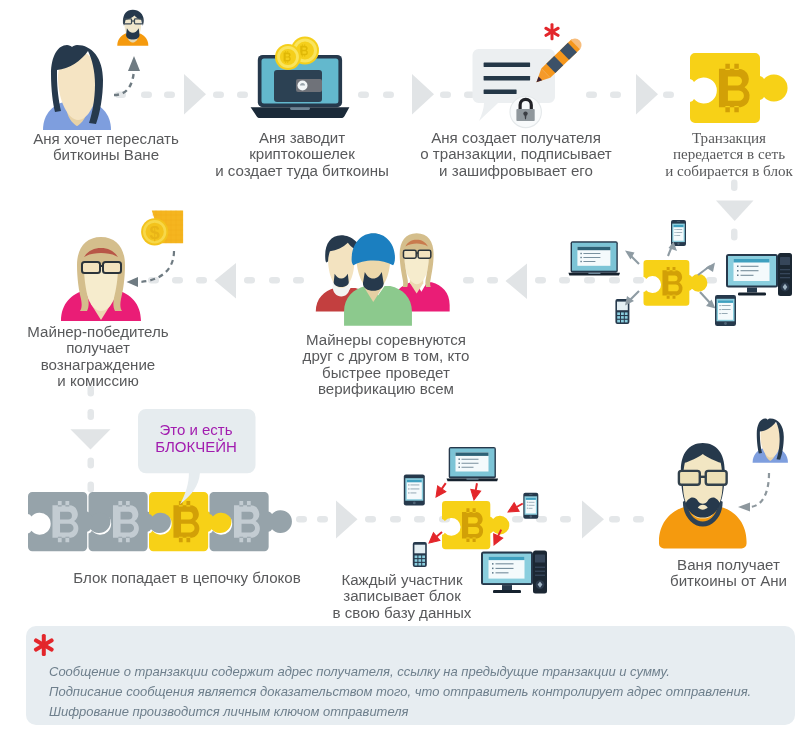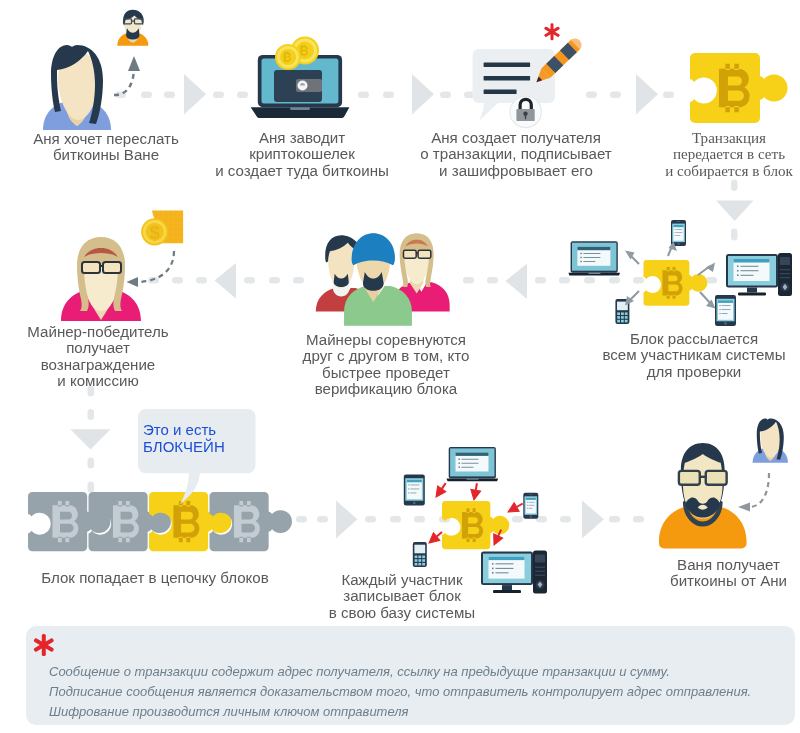--- a/index.html
+++ b/index.html
@@ -2,21 +2,21 @@
 <html><head>
 <meta charset="utf-8">
 <style>
   html,body{margin:0;padding:0;}
   body{width:800px;height:733px;background:#ffffff;font-family:"Liberation Sans",sans-serif;overflow:hidden;position:relative;}
   .stage{position:absolute;left:0;top:0;width:800px;height:733px;margin-left:16px;}
   .abs{position:absolute;}
   .cap{position:absolute;text-align:center;color:#58595b;font-size:15.1px;line-height:16.4px;white-space:pre-line;}
   .fn-box{position:absolute;border-radius:10px;background:#e7edf1;}
   .fn-text{position:absolute;color:#6e7f8c;font-size:13px;line-height:20px;white-space:pre-line;font-style:italic;}
-  .bubble-txt{position:absolute;color:#1d4ed8;font-size:15px;line-height:16.5px;white-space:pre-line;}
+  .bubble-txt{position:absolute;color:#a21caf;font-size:15px;line-height:16.5px;white-space:pre-line;text-align:center;}
   svg{display:block;overflow:visible;}
 </style>
 </head>
 <body>
 
 <div class="stage">
 
   <svg width="0" height="0" style="position:absolute" aria-hidden="true">
       <defs>
     <g id="btcglyph">
@@ -294,23 +294,20 @@
         <path d="M144 77 L155 89"></path>
     </g>
     <g fill="#8e9ba3">
       <polygon points="69,35.5 78.5,37.5 74.5,44.5"></polygon>
       <polygon points="117.5,26.5 121,36 112.5,33"></polygon>
       <polygon points="159,47.5 157,57 150,52.5"></polygon>
       <polygon points="69,90.5 71,81 78,86"></polygon>
       <polygon points="159.5,93.5 150,91 155.5,84.5"></polygon>
     </g>
   </svg>
-  <div class="cap" style="left:573px;top:331px;width:210px;">Блок рассылается
-всем участникам системы
-для проверки</div>
 
   <svg class="abs" style="left:296px;top:231px;" width="132" height="95" viewBox="0 0 140 100">
     <g>
       <path d="M4 85 c0 -14 9 -22 20 -25 l5 0 l6 8 l6 -8 l5 0 c11 3 20 11 20 25 z" fill="#c33f3f"></path>
       <path d="M22 47 l0 12 c0 6 4 10 9 10 c5 0 9 -4 9 -10 l0 -12 z" fill="#f3f4f1"></path>
       <path d="M17 29 c0 -13 6 -21 14 -21 c8 0 14 8 14 22 c0 17 -6 30 -14 30 c-8 0 -14 -14 -14 -31z" fill="#f3e3c0"></path>
       <path d="M31 4 c-11 0 -17 9 -17 21 c0 3 0 6 1 8 l2 -1 c0 -4 1 -8 2 -11 c7 -1 14 -4 19 -9 c3 4 7 7 11 9 c1 3 1 7 2 11 l1 1 c1 -3 1 -5 1 -8 c0 -12 -11 -21 -22 -21 z" fill="#26394c"></path>
       <path d="M24 45 c2 3 4 5 7 5 c3 0 5 -2 7 -5 l1 9 c0 3 -4 5 -8 5 c-4 0 -8 -2 -8 -5 z" fill="#26394c"></path>
     </g>
     <g>
@@ -327,21 +324,21 @@
       <path d="M34 100 l0 -15 c0 -15 10 -24 23 -27 l6 0 l7 10 l7 -10 l6 0 c13 3 23 12 23 27 l0 15 z" fill="#8cc98d"></path>
       <path d="M55 45 l0 14 l10 16 l10 -16 l0 -14 z" fill="#e6cfa3"></path>
       <path d="M47 26 c0 -15 8 -24 18 -24 c10 0 18 9 18 26 c0 20 -8 35 -18 35 c-10 0 -18 -17 -18 -37z" fill="#ecd8ab"></path>
       <path d="M42 30 c0 -17 10 -28 23 -28 c13 0 23 11 23 26 c0 4 -1 7 -2 8 c-6 -3 -13 -5 -21 -5 c-8 0 -16 2 -21 5 c-1 -1 -2 -3 -2 -6 z" fill="#1b7fc0"></path>
       <path d="M56 43 c2 4 5 7 9 7 c4 0 7 -3 9 -7 l2 12 c0 5 -5 8 -11 8 c-6 0 -11 -3 -11 -8 z" fill="#26394c"></path>
     </g>
   </svg>
   <div class="cap" style="left:275px;top:332px;width:190px;">Майнеры соревнуются
 друг с другом в том, кто
 быстрее проведет
-верификацию блока</div>
+верификацию всем</div>
 
   <svg class="abs" style="left:34px;top:204px;" width="145" height="120" viewBox="0 0 145 120">
     <g transform="translate(11,31)">
       <path d="M0 86 c0 -18 11 -27 24 -31 l7 0 l9 16 l9 -16 l7 0 c13 4 24 13 24 31 z" fill="#ea1d76"></path>
       <path d="M30 56 l0 13 l10 16 l10 -16 l0 -13 z" fill="#ecd9b1"></path>
       <path d="M22 36 c0 -16 8 -26 18 -26 c10 0 18 10 18 28 c0 21 -8 38 -18 38 c-10 0 -18 -19 -18 -40z" fill="#f6eccd"></path>
       <path d="M40 2 c-16 0 -24 12 -24 28 c0 14 2 26 4 34 c1 5 1 9 -1 12 l7 0 c2 -4 2 -8 1 -13 c-2 -8 -4 -19 -4 -31 l34 0 c0 12 -2 23 -4 31 c-1 5 -1 9 1 13 l7 0 c-2 -3 -2 -7 -1 -12 c2 -8 4 -20 4 -34 c0 -16 -8 -28 -24 -28 z" fill="#d4be8c"></path>
       <path d="M23 22 c4 -6 10 -9 17 -9 c7 0 13 3 17 9 c-5 -3 -11 -4 -17 -4 c-6 0 -12 1 -17 4 z" fill="#b85647"></path>
       <rect x="21" y="27" width="18" height="11" rx="2.5" fill="#f3e3be" stroke="#2b343a" stroke-width="2"></rect>
       <rect x="42" y="27" width="18" height="11" rx="2.5" fill="#f3e3be" stroke="#2b343a" stroke-width="2"></rect>
@@ -388,21 +385,21 @@
     </g>
     <g transform="translate(121,0) scale(0.845)">
       <use href="#puzzlepath" fill="#f7d117"></use>
       <use href="#btcglyph" fill="#d2a007" transform="translate(20,3) scale(0.64)"></use>
     </g>
     <g transform="translate(181.5,0) scale(0.845)">
       <use href="#puzzlepath" fill="#96a3aa"></use>
       <use href="#btcglyph" fill="#c3ccd2" transform="translate(20,3) scale(0.64)"></use>
     </g>
   </svg>
-  <div class="cap" style="left:6px;top:570px;width:266px;text-align:center;">Блок попадает в цепочку блоков</div>
+  <div class="cap" style="left:38px;top:570px;width:266px;text-align:center;">Блок попадает в цепочку блоков</div>
 
   <svg class="abs" style="left:120px;top:406px;" width="124" height="102" viewBox="0 0 124 102">
     <path d="M2 11 a8 8 0 0 1 8 -8 h101.5 a8 8 0 0 1 8 8 v48.3 a8 8 0 0 1 -8 8 h-47.6
              c-1 12 -8 22 -20 31 c6 -11 9 -21 9 -31 h-42.9 a8 8 0 0 1 -8 -8 z" fill="#e6ecef"></path>
   </svg>
   <div class="bubble-txt" style="left:127px;top:422px;width:106px;">Это и есть
 БЛОКЧЕЙН</div>
 
   <svg class="abs" style="left:380px;top:443px;" width="165" height="135" viewBox="0 0 165 135">
     <g transform="translate(46,58) scale(0.69)">
@@ -432,21 +429,21 @@
           <path d="M0 -10 l0 -7" stroke-width="2"></path>
         </g>
       <g transform="translate(98,102) rotate(25)">
           <polygon points="0,0 -5,-10 5,-10"></polygon>
           <path d="M0 -10 l0 -7" stroke-width="2"></path>
         </g>
     </g>
   </svg>
   <div class="cap" style="left:300px;top:572px;width:172px;">Каждый участник
 записывает блок
-в свою базу системы</div>
+в свою базу данных</div>
 
   <svg class="abs" style="left:635px;top:417px;" width="150" height="135" viewBox="0 0 150 135">
     <g transform="translate(6,20) scale(0.995)">
       <path d="M2 105 c0 -19 12 -31 26 -35 l10 0 l8 10 l8 -10 l10 0 c14 4 26 16 26 35 l0 2 a5 5 0 0 1 -5 5 l-78 0 a5 5 0 0 1 -5 -5 z" fill="#f59a0e"></path>
       <path d="M34 58 l0 14 c0 6 5 10 12 10 c7 0 12 -4 12 -10 l0 -14 z" fill="#ecd9a9"></path>
       <path d="M30 63 c0 12 7 22 16 22 c9 0 16 -10 16 -22 l4 2 c0 14 -9 25 -20 25 c-11 0 -20 -11 -20 -25 z" fill="#2e4254"></path>
       <path d="M46 6 c-14 0 -22 11 -22 27 c0 13 1 26 5 35 c3 8 9 13 17 13 c8 0 14 -5 17 -13 c4 -9 5 -22 5 -35 c0 -16 -8 -27 -22 -27 z" fill="#26394c"></path>
       <path d="M28 26 c5 -2 13 -5 18 -9 c5 4 13 7 18 9 c1 4 2 13 2 19 c0 9 -1 16 -3 21 c-1 -2 -3 -4 -5 -5 c-3 -1 -6 1 -7 3 c-1 2 -3 3 -5 3 c-2 0 -4 -1 -5 -3 c-1 -2 -4 -4 -7 -3 c-2 1 -4 3 -5 5 c-2 -5 -3 -12 -3 -21 c0 -6 1 -15 2 -19 z" fill="#f2e6c3"></path>
       <path d="M41 71 c1 -2 3 -3 5 -3 c2 0 4 1 5 3 c-2 1 -3 2 -5 2 c-2 0 -3 -1 -5 -2 z" fill="#f2e6c3"></path>
       <rect x="22" y="34" width="21" height="14" rx="2.5" fill="#ece0b6" stroke="#32414b" stroke-width="2.4"></rect>

